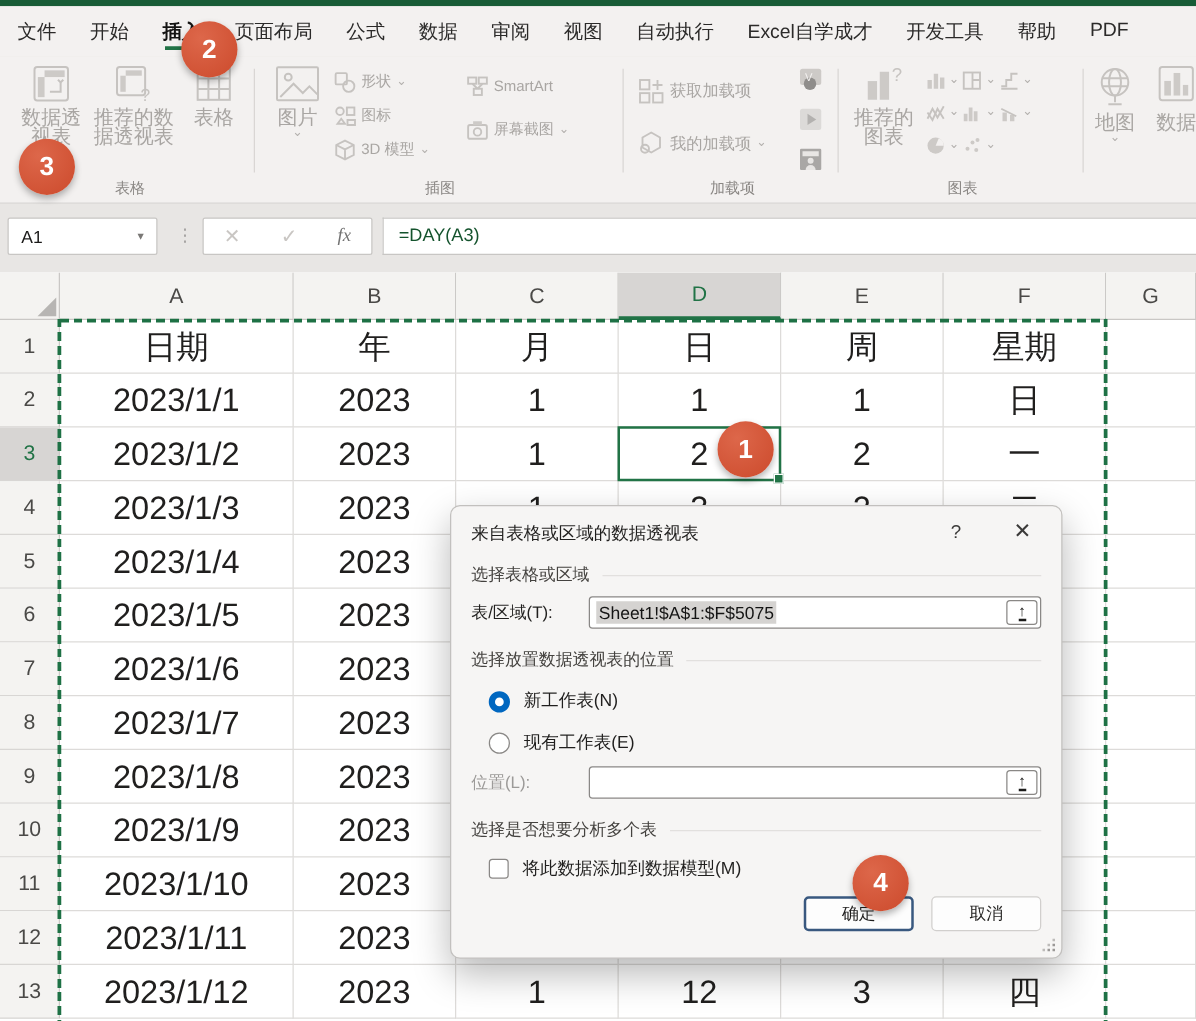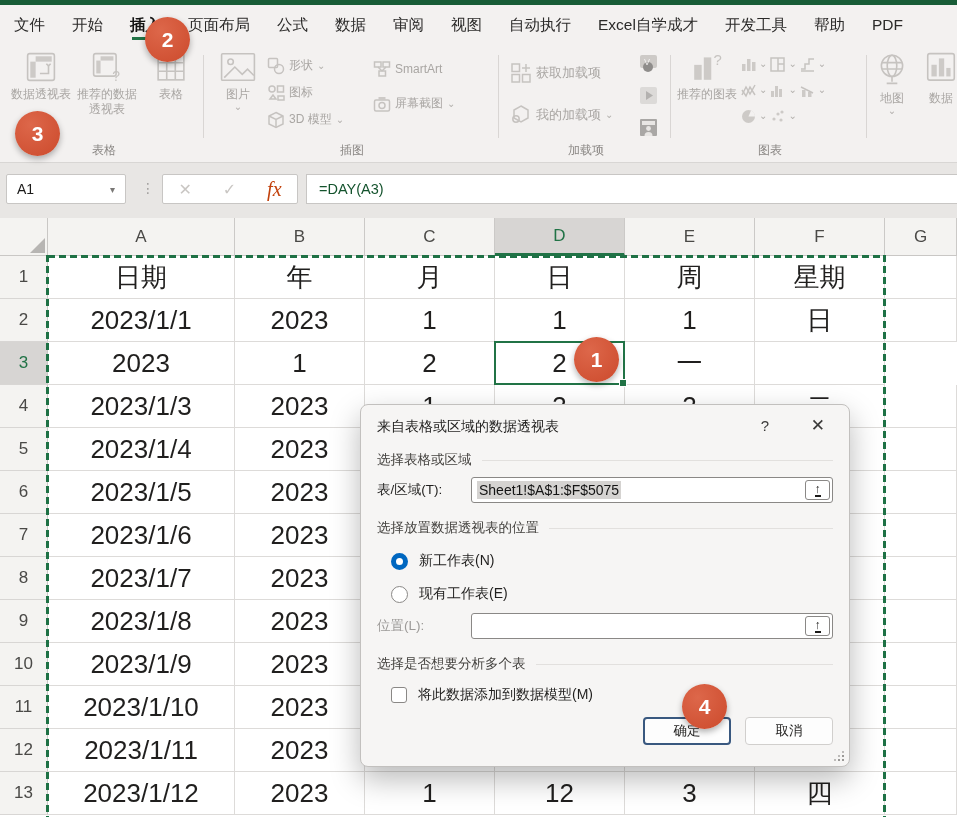--- a/index.html
+++ b/index.html
@@ -14,38 +14,38 @@
   .tab{font-size:15.5px;color:#2b2a29;white-space:nowrap;display:flex;align-items:center;position:relative;}
   .tab.active{font-weight:700;color:#141413;}
   .tab.active::after{content:"";position:absolute;left:2px;width:34px;bottom:5px;height:3px;background:#217346;}
 
   
   .ribbon{position:absolute;top:45px;left:0;right:0;height:118px;background:#f3f1f0;border-bottom:1px solid #d8d6d4;}
   .vsep{position:absolute;top:10px;bottom:24px;width:1px;background:#d9d6d4;}
   .rgroup{position:absolute;top:0;height:100%;}
   .glabel{position:absolute;bottom:3px;left:0;width:100%;text-align:center;font-size:12px;color:#8a8784;white-space:nowrap;}
   .bigbtn{position:absolute;top:7px;display:flex;flex-direction:column;align-items:center;}
-  .blabel{font-size:12px;color:#a9a6a3;text-align:center;line-height:15px;margin-top:5px;}
+  .blabel{font-size:16px;color:#a9a6a3;text-align:center;line-height:15px;margin-top:5px;}
   .smallbtn{display:flex;align-items:center;gap:4px;font-size:12px;color:#a9a6a3;height:27px;white-space:nowrap;}
   .dd{font-size:10px;color:#b3b0ad;line-height:10px;}
   .icn{stroke:#c6c3c0;fill:none;stroke-width:1.5;}
   .icnf{fill:#cdcac7;stroke:none;}
   .minirow{display:flex;align-items:center;gap:2px;height:26px;}
 
   
   .fbar{position:absolute;top:166px;left:0;right:0;height:46px;background:#e8e6e4;}
   .namebox{position:absolute;left:6px;top:8px;width:120px;height:30px;background:#fff;border:1px solid #c8c6c4;border-radius:2px;
     display:flex;align-items:center;padding:0 10px;font-size:14px;color:#1b1a19;}
   .namebox .arr{margin-left:auto;font-size:10px;color:#7a7876;}
   .fdots{position:absolute;left:141px;top:14px;color:#a19f9d;font-size:14px;letter-spacing:0;}
   .fbtns{position:absolute;left:162px;top:8px;width:136px;height:30px;background:#fff;border:1px solid #c8c6c4;border-radius:2px;
     display:flex;align-items:center;justify-content:space-around;}
   .fx-cancel{color:#c9c6c3;font-size:16px;}
   .fx-ok{color:#c9c6c3;font-size:16px;}
-  .fx-fx{color:#c2410c;font-size:20px;font-style:italic;font-family:"Liberation Serif","DejaVu Serif",serif;}
+  .fx-fx{color:#737373;font-size:15px;font-style:italic;font-family:"Liberation Serif","DejaVu Serif",serif;}
   .finput{position:absolute;left:306px;top:8px;right:0;height:30px;background:#fff;border:1px solid #c8c6c4;border-right:none;
     display:flex;align-items:center;padding-left:12px;font-size:14.5px;color:#14532d;}
 
   
   .sheet{position:absolute;top:218px;left:0;width:957px;height:599px;background:#fff;overflow:hidden;}
   .grid-row{display:grid;grid-template-columns:48px 187px 130px 130px 130px 130px 130px 72px;}
   .hrow{height:38px;}
   .drow{height:43px;}
   .corner{background:#f4f3f1;border-right:1px solid #c9c7c5;border-bottom:1px solid #c9c7c5;position:relative;}
   .corner::after{content:"";position:absolute;right:2px;bottom:2px;
@@ -388,20 +388,21 @@
         <div class="cell">2023/1/1</div>
         <div class="cell">2023</div>
         <div class="cell">1</div>
         <div class="cell">1</div>
         <div class="cell">1</div>
         <div class="cell">日</div>
         <div class="cell"></div>
       </div>
       <div class="grid-row drow">
         <div class="rowhdr sel">3</div>
+        <div class="cell">2023/1/2</div>
         <div class="cell">2023</div>
         <div class="cell">1</div>
         <div class="cell">2</div>
         <div class="cell">2</div>
         <div class="cell">一</div>
         <div class="cell"></div>
       </div>
       <div class="grid-row drow">
         <div class="rowhdr">4</div>
         <div class="cell">2023/1/3</div>

